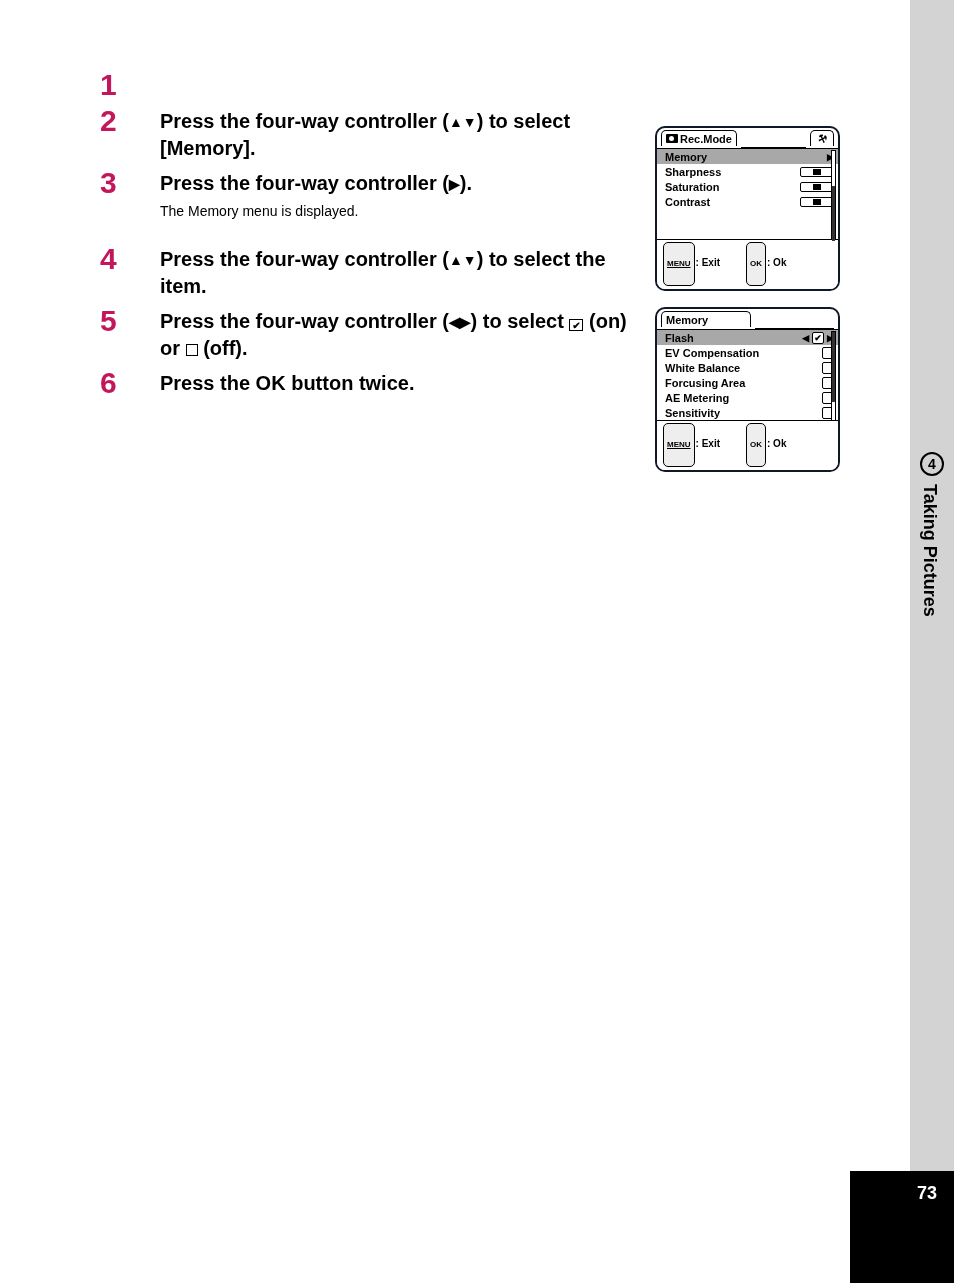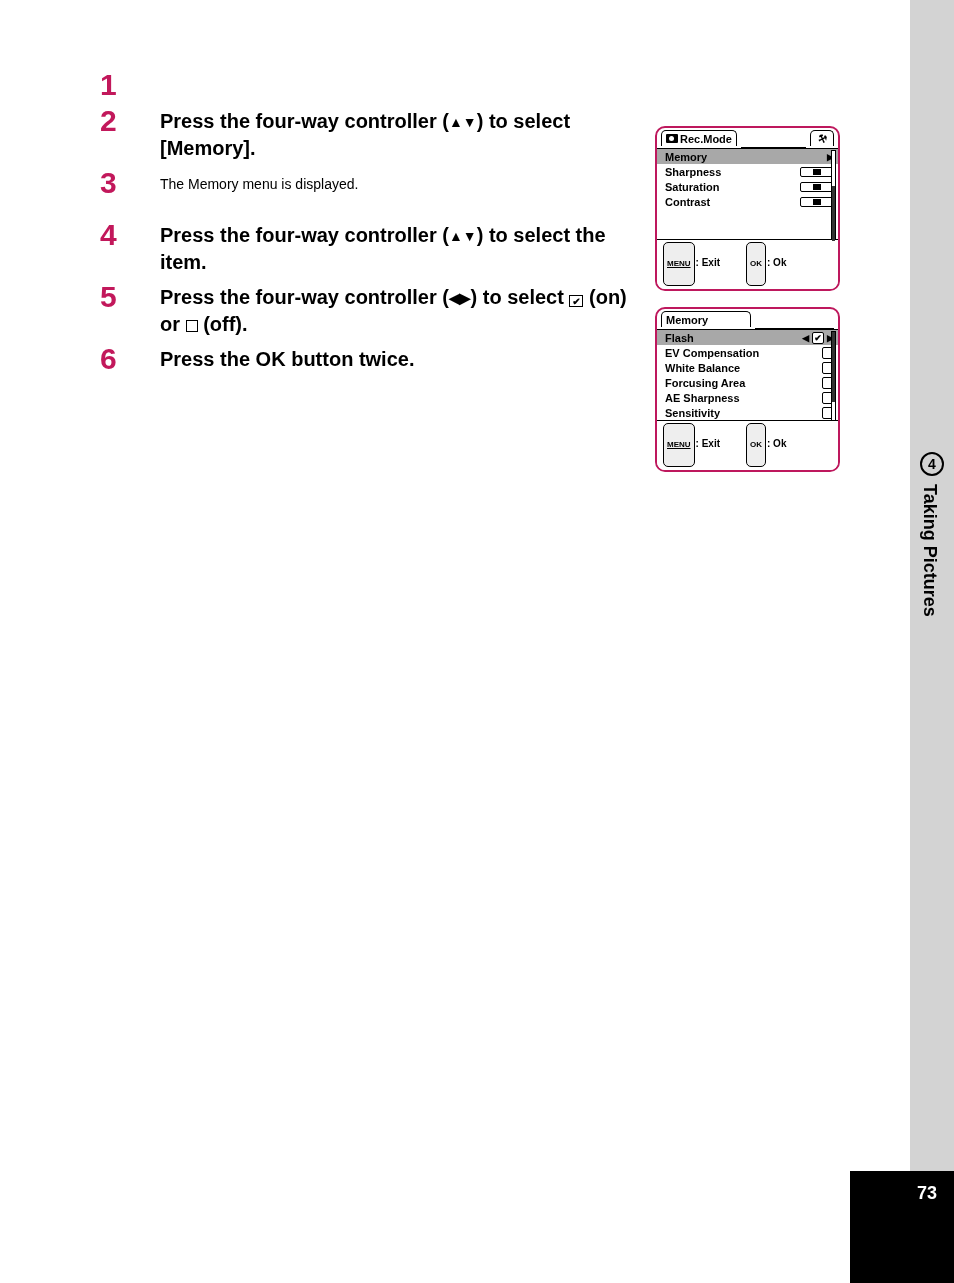--- a/index.html
+++ b/index.html
@@ -113,21 +113,21 @@
 
     
     .screens {
       position: absolute;
       right: 0;
       top: 56px;
       width: 185px;
     }
     .lcd {
       width: 185px;
-      border: 2px solid #be185d;
+      border: 2px solid #0f172a;
       border-radius: 10px;
       background: #fff;
       font-size: 11px;
       margin-bottom: 16px;
       overflow: hidden;
     }
     .lcd-tabbar {
       display: flex;
       height: 20px;
       position: relative;
@@ -232,20 +232,23 @@
         <div class="step-title">
           <span>Press the four-way controller (</span><span class="glyph">▲▼</span><span>) to select [Memory].</span>
         </div>
       </div>
     </div>
     <div class="spacer"></div>
 
     <div class="step-row">
       <div class="step-num">3</div>
       <div class="step-body narrow">
+        <div class="step-title">
+          <span>Press the four-way controller (</span><span class="glyph">▶</span><span>).</span>
+        </div>
         <div class="step-desc">The Memory menu is displayed.</div>
       </div>
     </div>
     <div class="spacer-big"></div>
 
     <div class="step-row">
       <div class="step-num">4</div>
       <div class="step-body narrow">
         <div class="step-title">
           <span>Press the four-way controller (</span><span class="glyph">▲▼</span><span>) to select the item.</span>
@@ -343,21 +346,21 @@
           </div>
           <div class="lcd-row">
             <span>White Balance</span>
             <span class="checkbox-w"></span>
           </div>
           <div class="lcd-row">
             <span>Forcusing Area</span>
             <span class="checkbox-w"></span>
           </div>
           <div class="lcd-row">
-            <span>AE Sharpness</span>
+            <span>AE Metering</span>
             <span class="checkbox-w"></span>
           </div>
           <div class="lcd-row">
             <span>Sensitivity</span>
             <span class="checkbox-w"></span>
           </div>
         </div>
         <div class="lcd-foot">
           <span><span class="pill pill-under">MENU</span><span>: Exit</span></span>
           <span><span class="pill">OK</span><span>: Ok</span></span>

